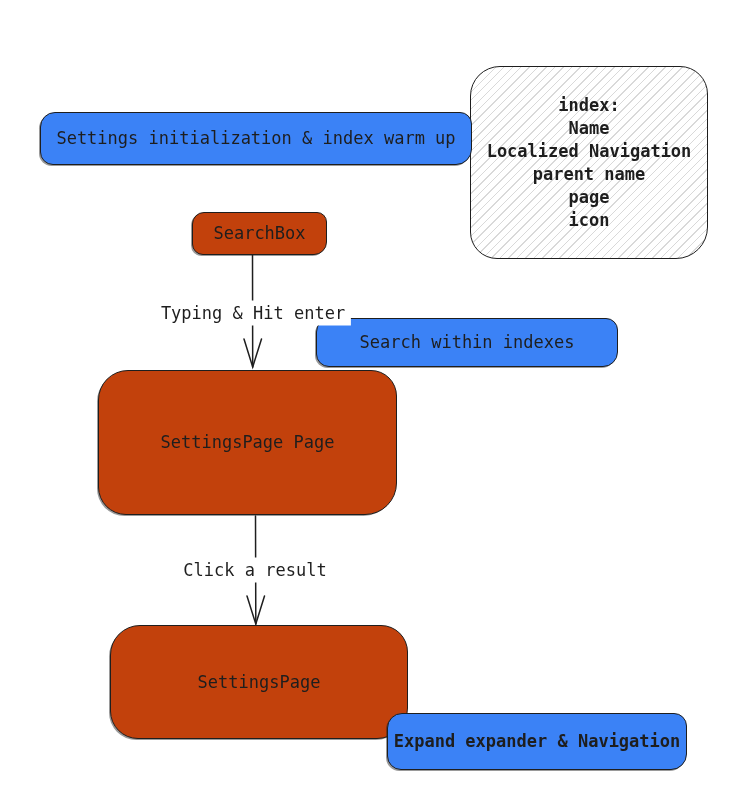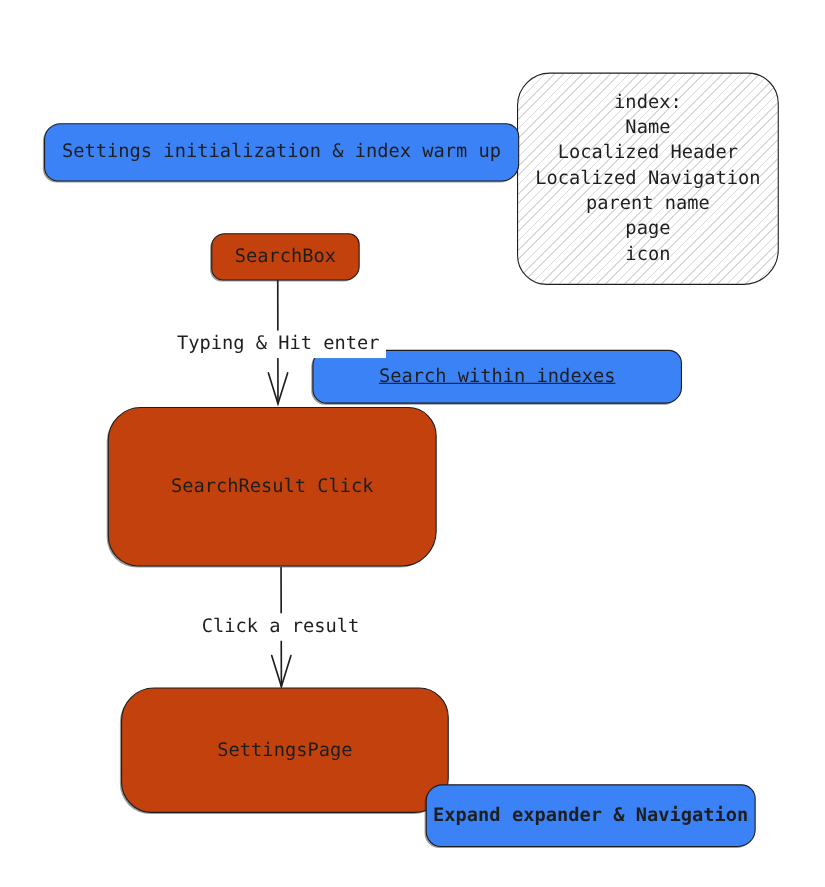--- a/index.html
+++ b/index.html
@@ -36,20 +36,21 @@
   .hatch {
     background-color: #ffffff;
     background-image: repeating-linear-gradient(
       135deg,
       rgba(0,0,0,0) 0px,
       rgba(0,0,0,0) 5px,
       #d9d9d9 5px,
       #d9d9d9 6px
     );
     z-index: 2;
+    font-weight: bold;
   }
 
   .note-lines { display: flex; flex-direction: column; align-items: center; }
 
   .arrow { position: absolute; z-index: 1; overflow: visible; }
 
   .edge-label {
     position: absolute;
     transform: translate(-50%, -50%);
     background: #ffffff;
@@ -58,21 +59,21 @@
     line-height: 23px;
     white-space: nowrap;
     z-index: 4;
     color: #1e1e1e;
   }
 
   
   #node-warmup        { left: 40px;  top: 112px; width: 432px; height: 53px;  border-radius: 15px 12px 16px 13px; }
   #node-index-fields  { left: 470px; top: 66px;  width: 238px; height: 193px; border-radius: 30px 28px 32px 27px; }
   #node-searchbox     { left: 192px; top: 212px; width: 135px; height: 43px;  border-radius: 12px 10px 13px 11px; }
-  #node-search-within { left: 284px; top: 318px; width: 336px; height: 49px;  border-radius: 14px 12px 15px 13px; text-decoration: underline; }
+  #node-search-within { left: 316px; top: 318px; width: 302px; height: 49px;  border-radius: 14px 12px 15px 13px; }
   #node-searchresult  { left: 98px;  top: 370px; width: 299px; height: 145px; border-radius: 30px 26px 32px 28px; }
   #node-settingspage  { left: 110px; top: 625px; width: 298px; height: 114px; border-radius: 30px 27px 31px 28px; }
   #node-expand        { left: 387px; top: 713px; width: 300px; height: 57px;  border-radius: 15px 13px 16px 14px; font-weight: bold; }
 
   #arrow-typing { left: 240px; top: 254px; }
   #arrow-click  { left: 243px; top: 515px; }
 
   #label-typing { left: 253px; top: 313px; }
   #label-click  { left: 255px; top: 570px; }
 </style>
@@ -82,21 +83,20 @@
 <div class="canvas">
 
   <div class="node gray sketch" id="node-warmup">
     <span>Settings initialization &amp; index warm up</span>
   </div>
 
   <div class="node hatch" id="node-index-fields">
     <div class="note-lines">
       <div>index:</div>
       <div>Name</div>
-      <div>Localized Header</div>
       <div>Localized Navigation</div>
       <div>parent name</div>
       <div>page</div>
       <div>icon</div>
     </div>
   </div>
 
   <div class="node yellow sketch" id="node-searchbox">
     <span>SearchBox</span>
   </div>
@@ -107,21 +107,21 @@
   </svg>
   <div class="edge-label" id="label-typing">
     <span>Typing &amp; Hit enter</span>
   </div>
 
   <div class="node gray sketch" id="node-search-within">
     <span>Search within indexes</span>
   </div>
 
   <div class="node yellow sketch" id="node-searchresult">
-    <span>SearchResult Click</span>
+    <span>SettingsPage Page</span>
   </div>
 
   <svg class="arrow" id="arrow-click" width="26" height="112" viewBox="0 0 26 112">
     <path d="M12.5 1 L12.8 109" stroke="#1e1e1e" stroke-width="1.5" fill="none" stroke-linecap="round"></path>
     <path d="M4 81 L12.8 109 L21.5 81" stroke="#1e1e1e" stroke-width="1.5" fill="none" stroke-linecap="round"></path>
   </svg>
   <div class="edge-label" id="label-click">
     <span>Click a result</span>
   </div>
 

